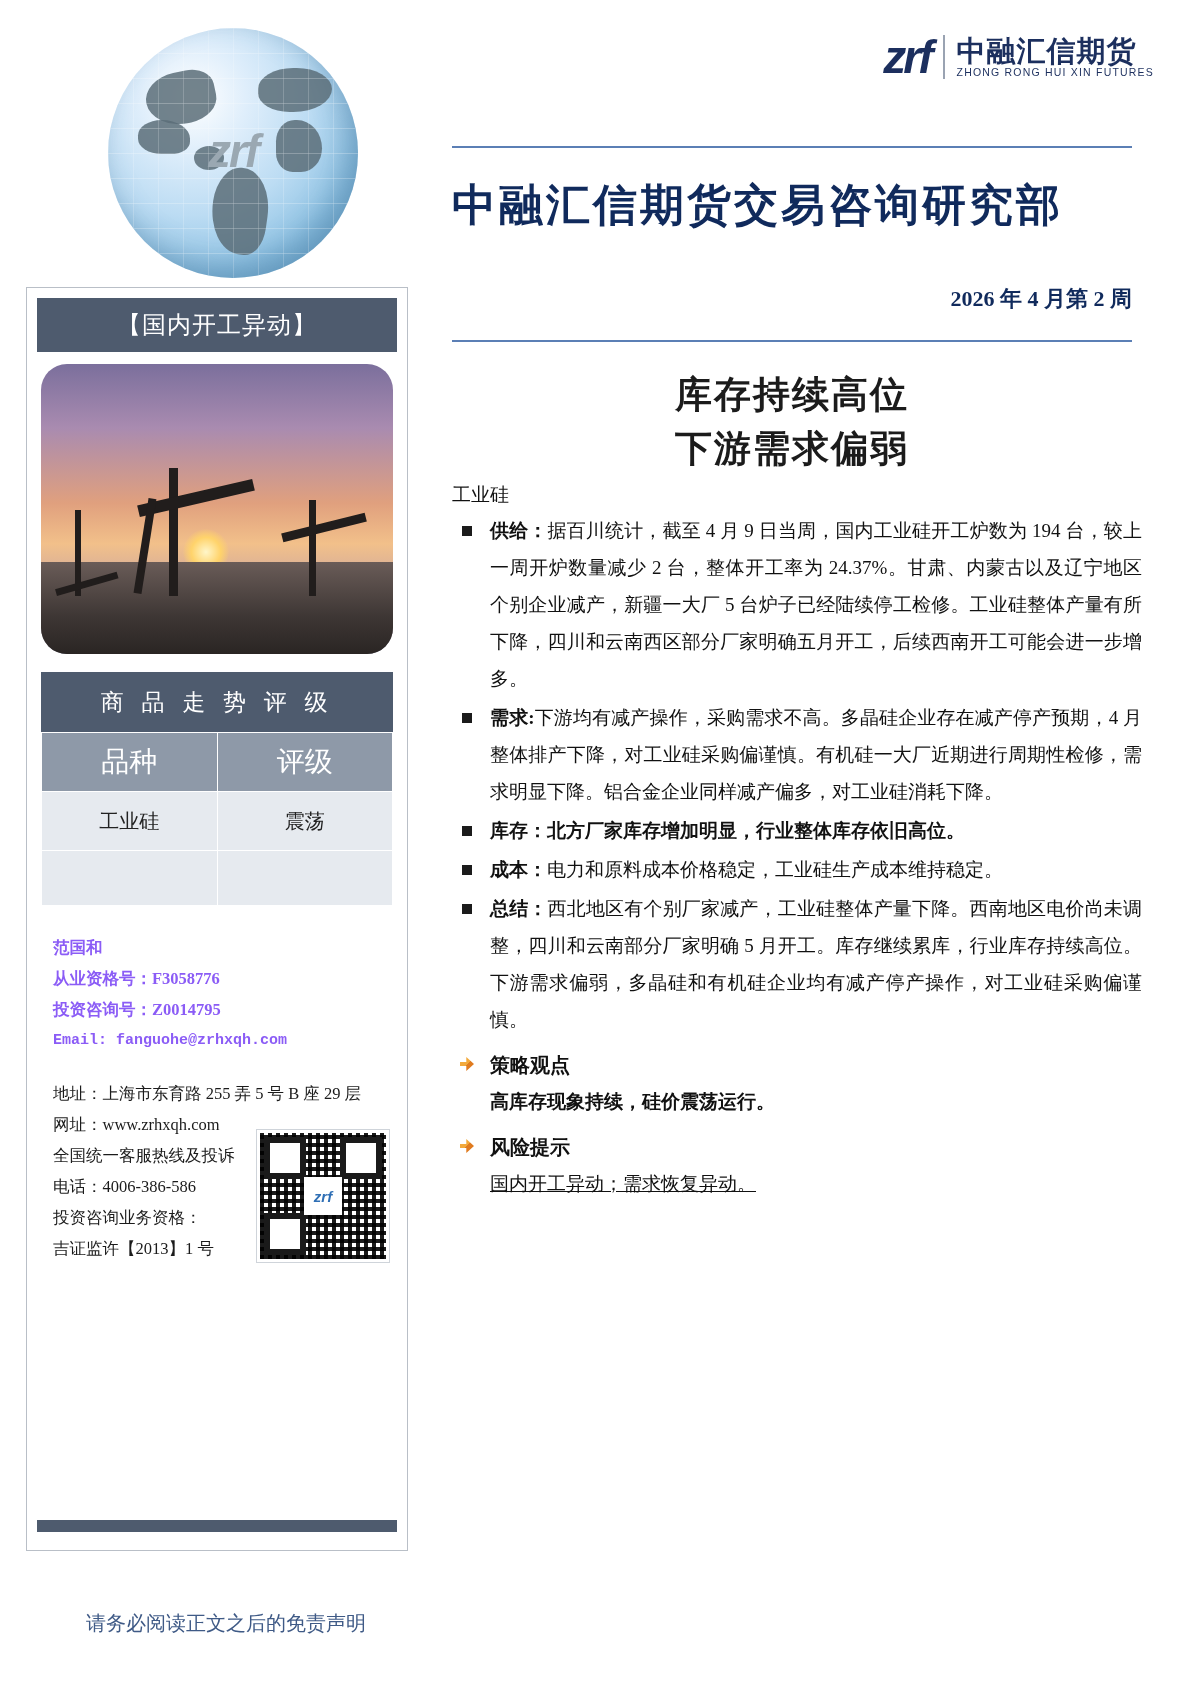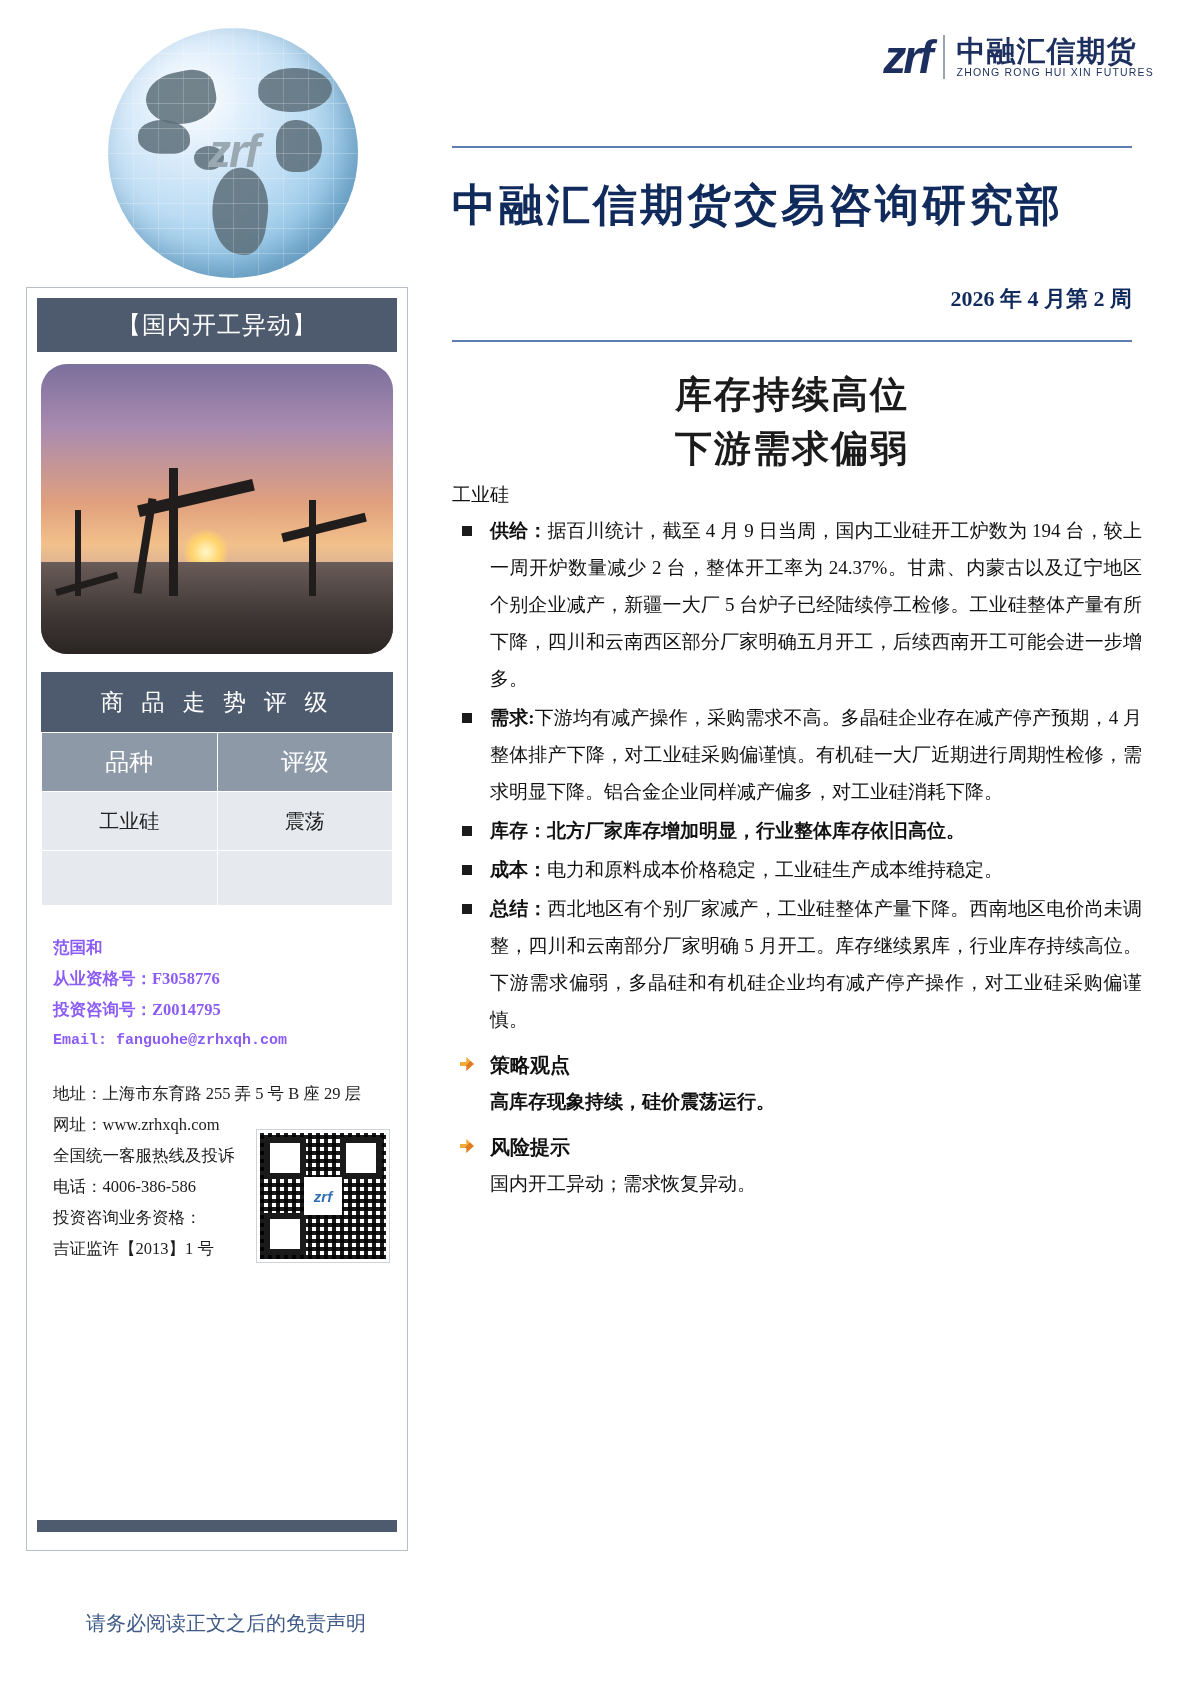--- a/index.html
+++ b/index.html
@@ -143,21 +143,21 @@
   table.rating {
     margin: 0 14px;
     width: calc(100% - 28px);
     border-collapse: collapse;
     table-layout: fixed;
   }
   table.rating th {
     background: #8e99a8;
     color: #ffffff;
     font-weight: normal;
-    font-size: 24px;
+    font-size: 28px;
     height: 56px;
     border: 1px solid #ffffff;
   }
   table.rating td {
     background: #e6eaef;
     color: #222;
     font-size: 20px;
     height: 56px;
     text-align: center;
     border: 1px solid #ffffff;
@@ -368,21 +368,21 @@
     background:
       linear-gradient(to bottom right, #f2a93b 0 50%, #e07b1f 50% 100%);
     clip-path: polygon(0 35%, 45% 35%, 45% 0, 100% 50%, 45% 100%, 45% 65%, 0 65%);
   }
   .sub-body {
     padding-left: 38px;
     line-height: 36px;
     font-weight: bold;
     font-size: 19px;
   }
-  .sub-body.normal { font-weight: normal; }
+  .sub-body.normal { font-weight: normal; text-decoration: underline; }
 </style>
 </head>
 <body>
 
 <div class="left-col">
 
   <div class="globe-wrap">
     <div class="globe">
       <div class="land l1"></div>
       <div class="land l2"></div>

